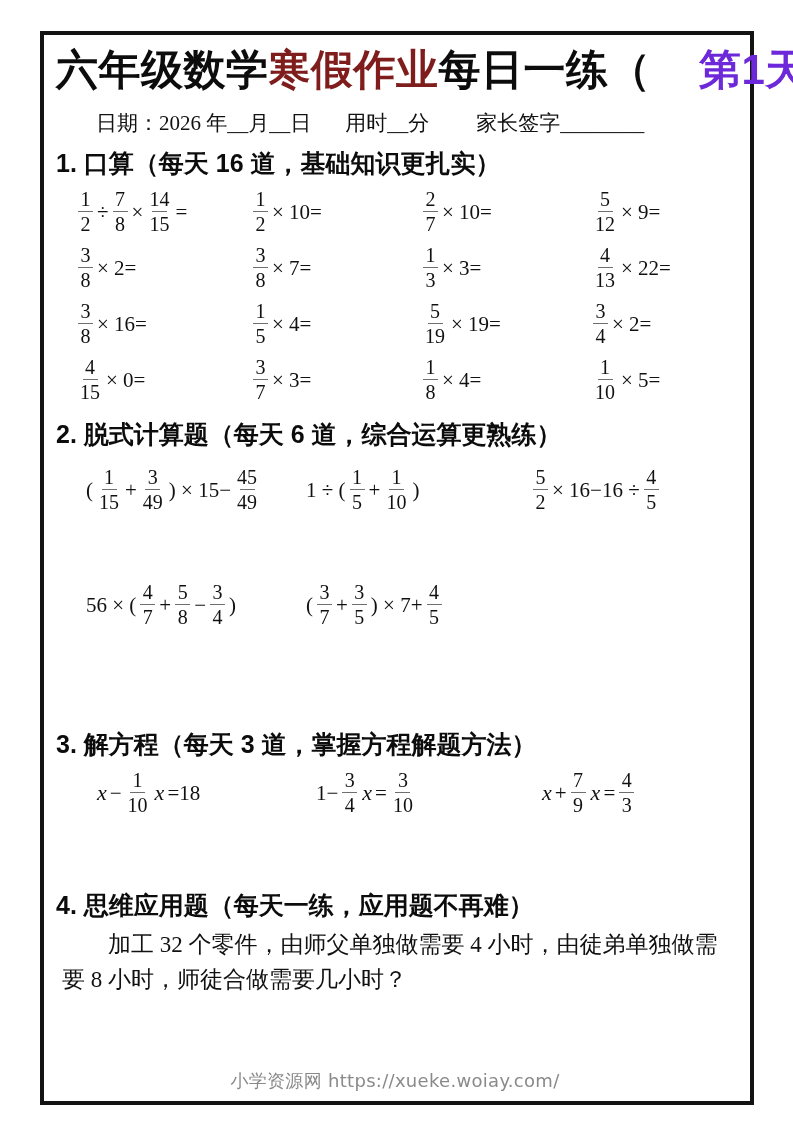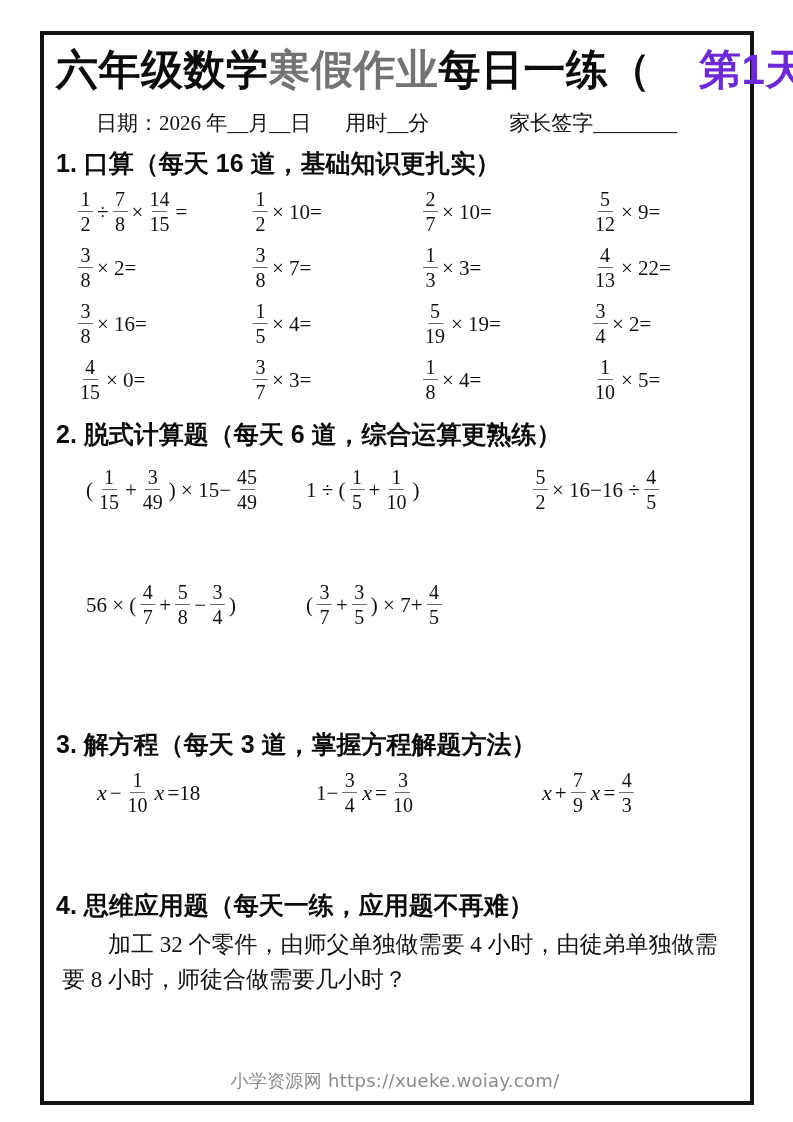--- a/index.html
+++ b/index.html
@@ -11,27 +11,27 @@
   .frame{
     position:absolute;left:40px;top:31px;width:714px;height:1074px;
     box-sizing:border-box;border:4px solid #131313;background:#fff;
     padding:0 12px;
   }
   .title{
     margin:10px 0 0;text-align:center;white-space:nowrap;
     font-family:"Liberation Sans","DejaVu Sans",sans-serif;
     font-weight:900;font-size:42px;line-height:1.2;letter-spacing:.5px;color:#0c0c0c;
   }
-  .c-red{color:#737373;}
+  .c-red{color:#7f1d1d;}
   .c-blue{color:#6d28d9;margin-left:48px;}
   .meta{
     margin-top:14px;padding-left:40px;font-size:21px;display:flex;white-space:nowrap;align-items:flex-end;
   }
   .m-time{margin-left:34px;}
-  .m-sign{margin-left:80px;}
+  .m-sign{margin-left:47px;}
   .sec-h{
     font-family:"Liberation Sans","DejaVu Sans",sans-serif;
     font-weight:700;font-size:25px;margin:0;white-space:nowrap;color:#0c0c0c;
   }
   .h1{margin-top:10px;}
   .h2{margin-top:10px;}
   .h3{margin-top:92px;}
   .h4{margin-top:66px;}
   .grid{display:grid;}
   .g1{grid-template-columns:175px 170px 170px 1fr;padding-left:19px;margin-top:4px;}

